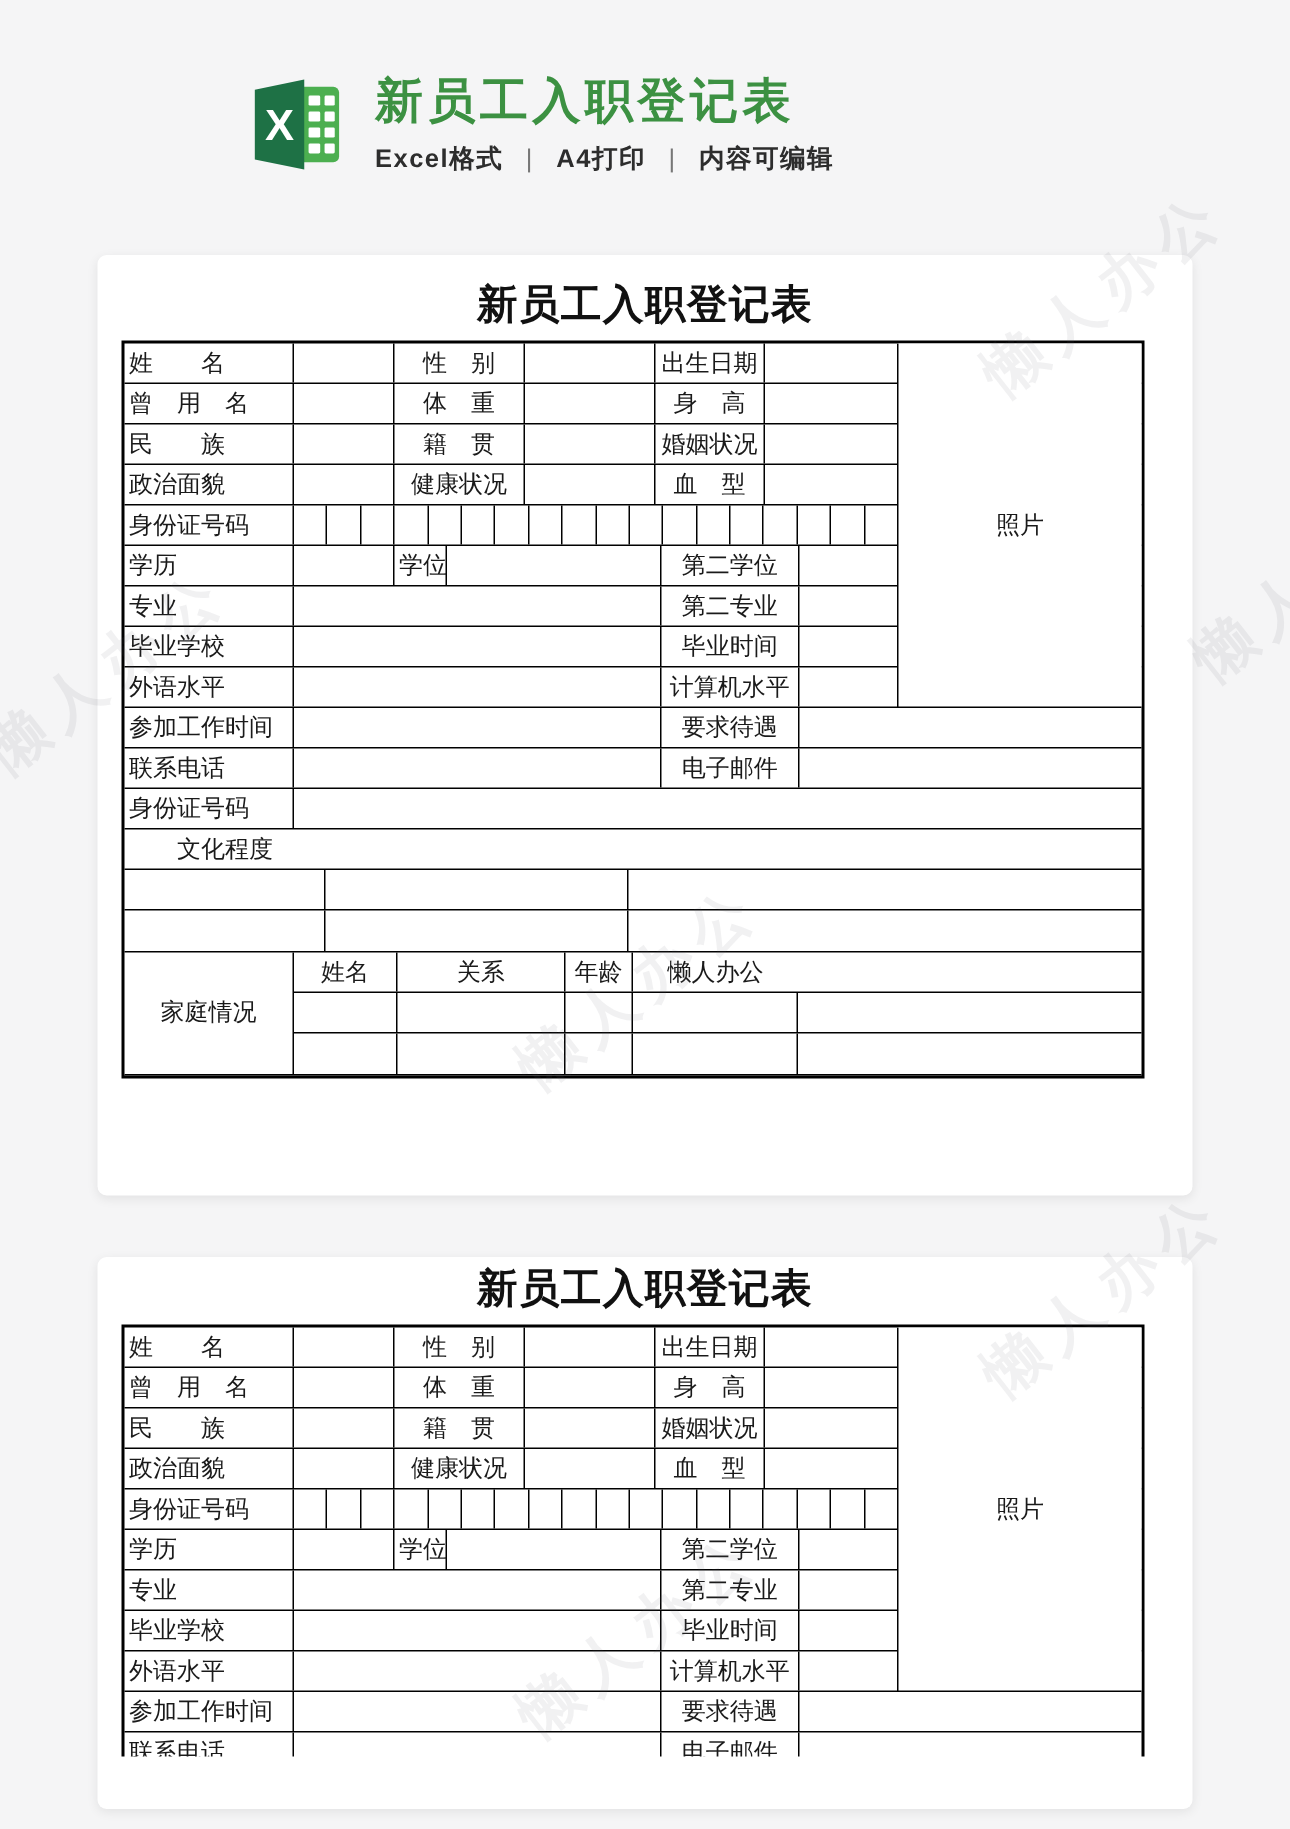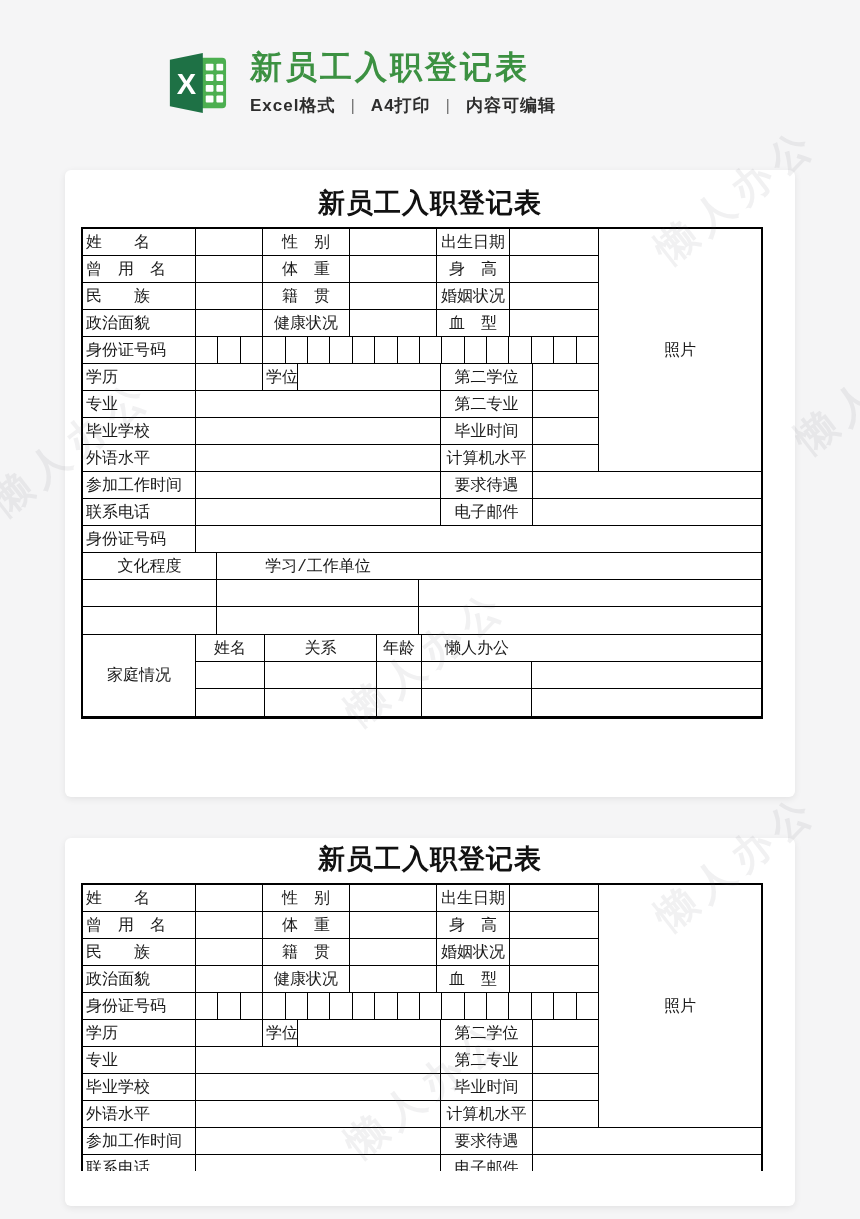--- a/index.html
+++ b/index.html
@@ -205,21 +205,20 @@
           <div class="c v" style="width: 228px;"></div>
         </div>
         <div class="tr">
           <div class="c l" style="width: 113px;">身份证号码</div>
           <div class="c v" style="width: 565px;"></div>
         </div>
         <div class="sec">
           <div class="secrows">
             <div class="secrow">
               <div class="c m" style="width: 134px;">文化程度</div>
-              <div class="c m" style="width: 202px;">学习/工作单位</div>
             </div>
             <div class="secrow">
               <div class="c v" style="width: 134px;"></div>
               <div class="c v" style="width: 202px;"></div>
               <div class="c v" style="width: 229px;"></div>
             </div>
             <div class="secrow">
               <div class="c v" style="width: 134px;"></div>
               <div class="c v" style="width: 202px;"></div>
               <div class="c v" style="width: 229px;"></div>

